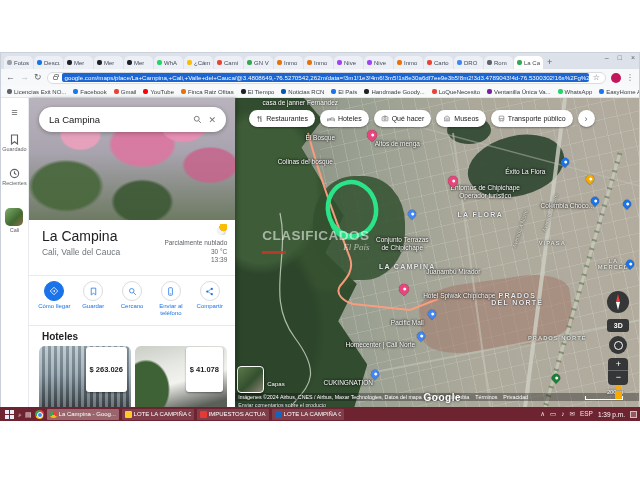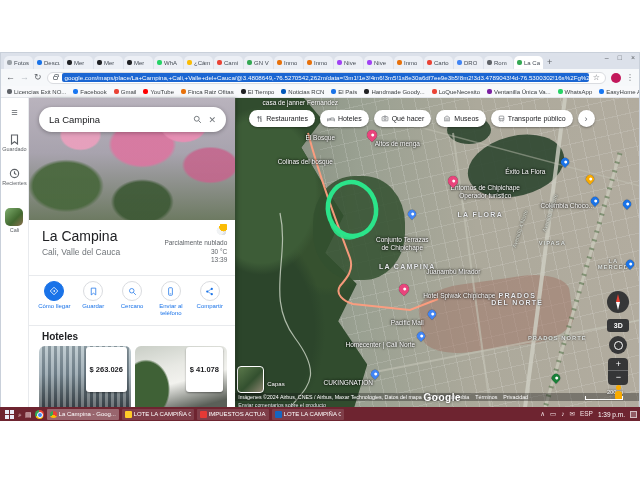--- a/index.html
+++ b/index.html
@@ -631,20 +631,25 @@
 
             <div class="pin shop" style="left: 140px; top: 280px;">
               <i></i>
             </div>
 
             <div class="pin green" style="left: 321px; top: 284px;">
               <i></i>
             </div>
           </div>
 
+        <div class="watermark">
+          <div class="wm1">CLASIFICADOS</div>
+          <div class="wm2">El País</div>
+          <div class="wmbar"></div>
+        </div>
 
         <div class="compass">
           <span class="needle-n"></span>
           <span class="needle-s"></span>
         </div>
         <div class="ctl btn3d">3D</div>
         <div class="ctl locate"></div>
         <div class="ctl zoomctl">
           <div class="zin">+</div>
           <div>−</div>

